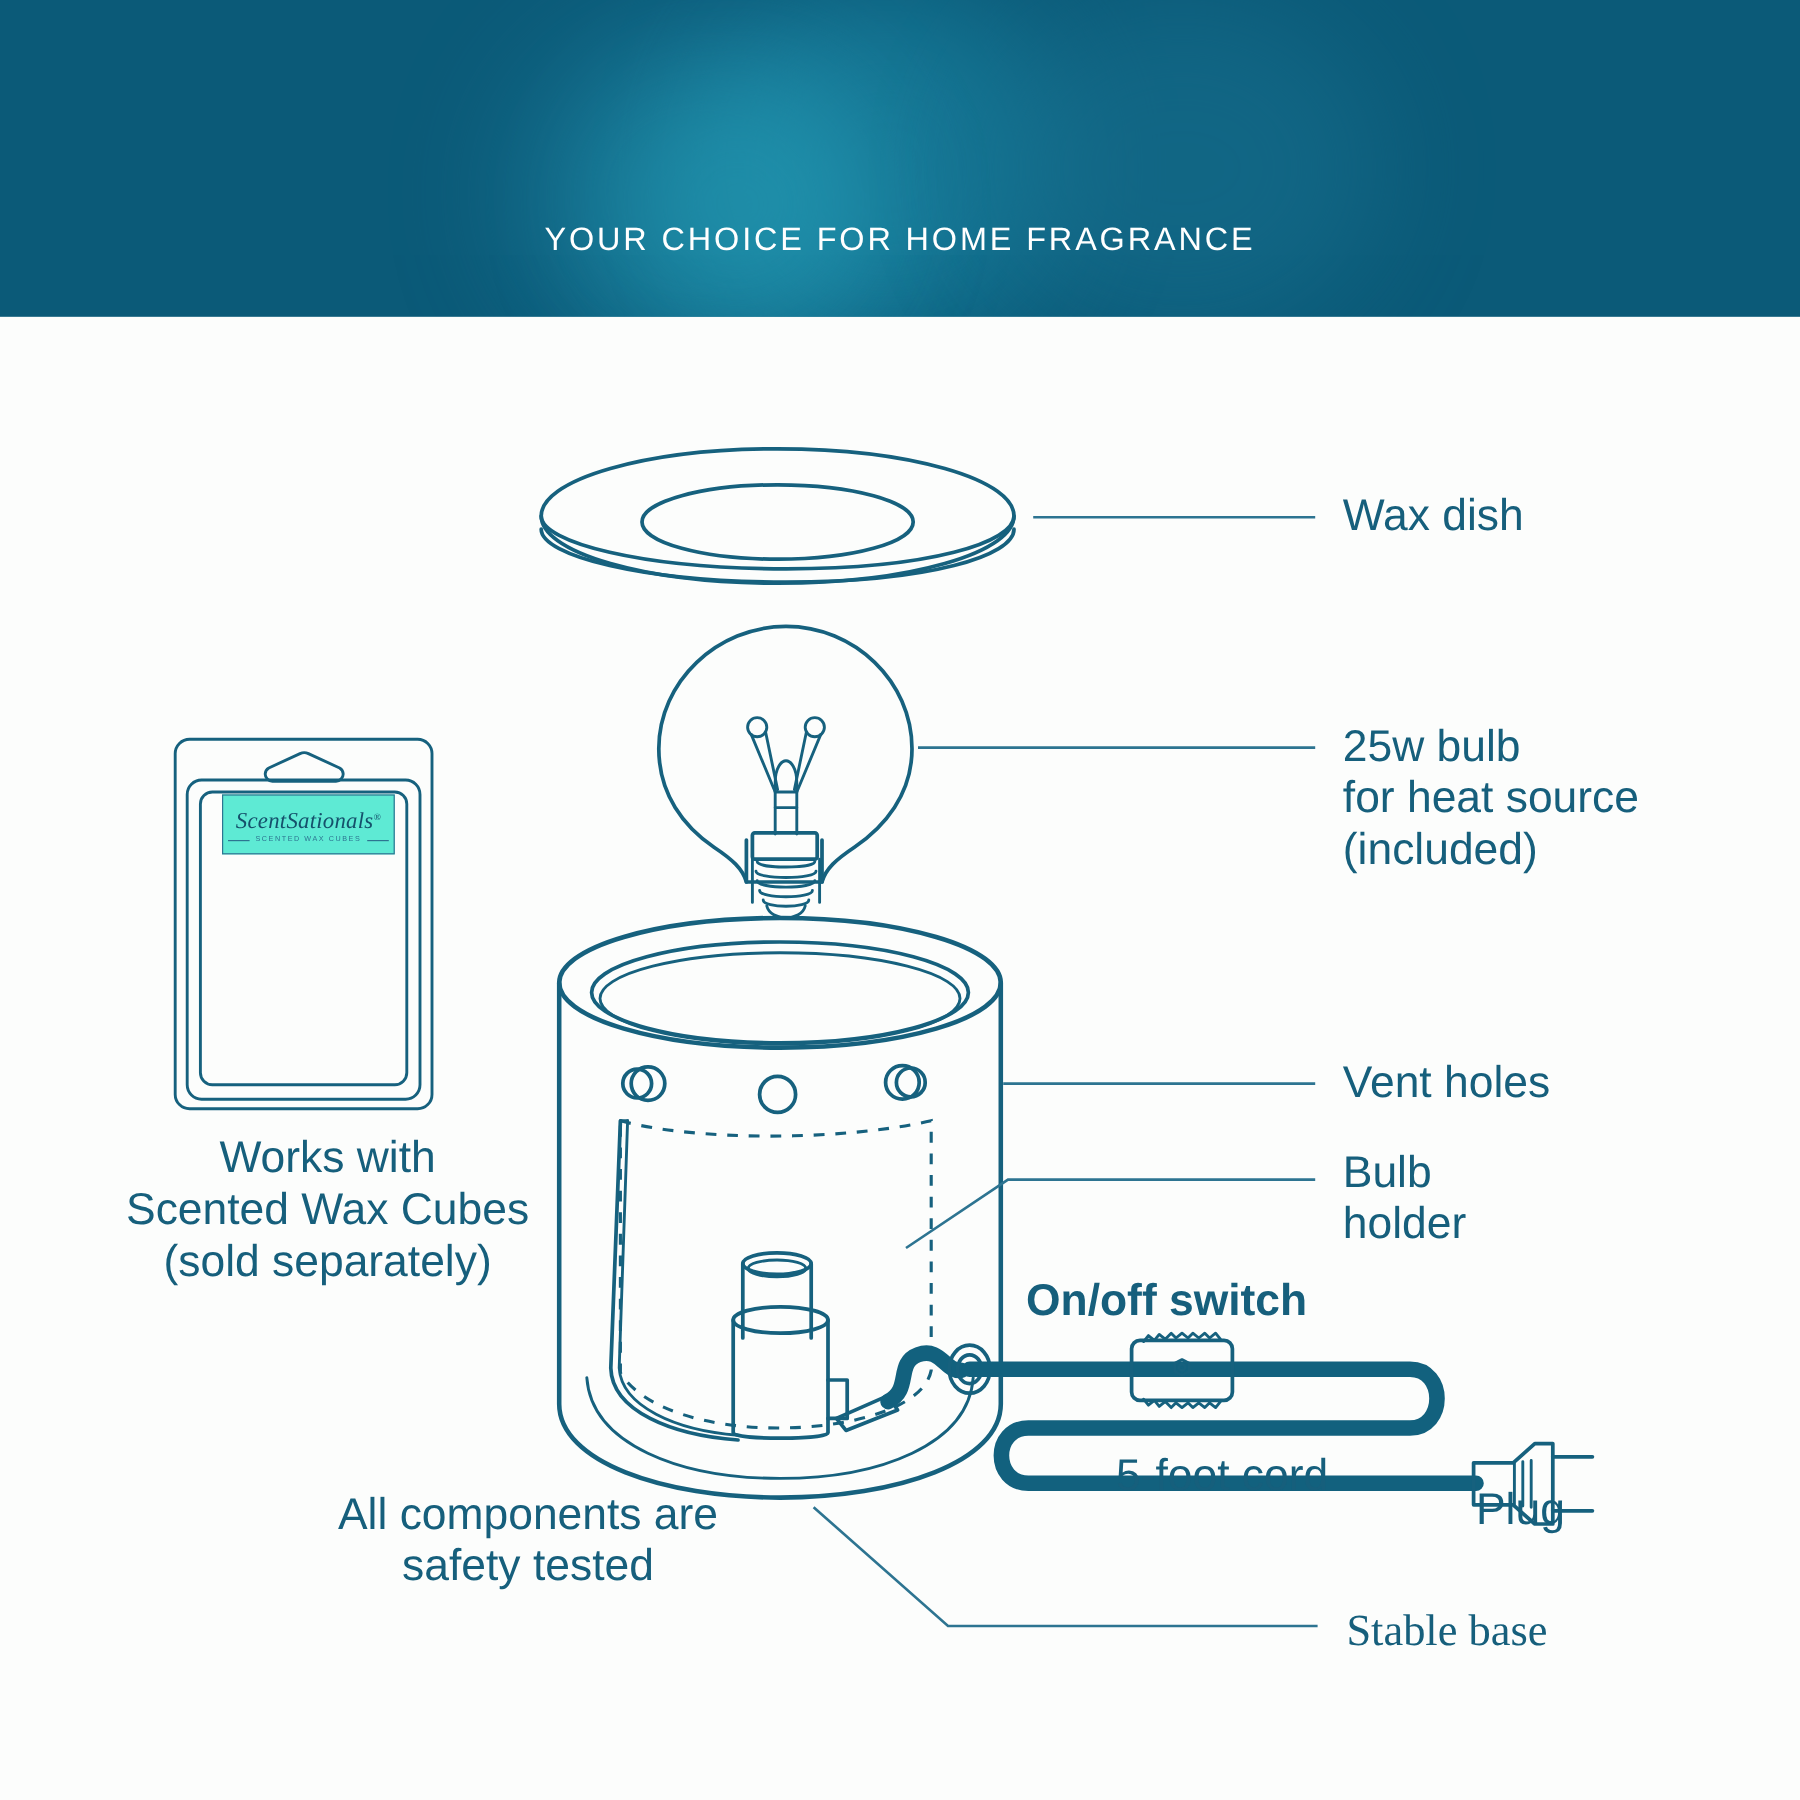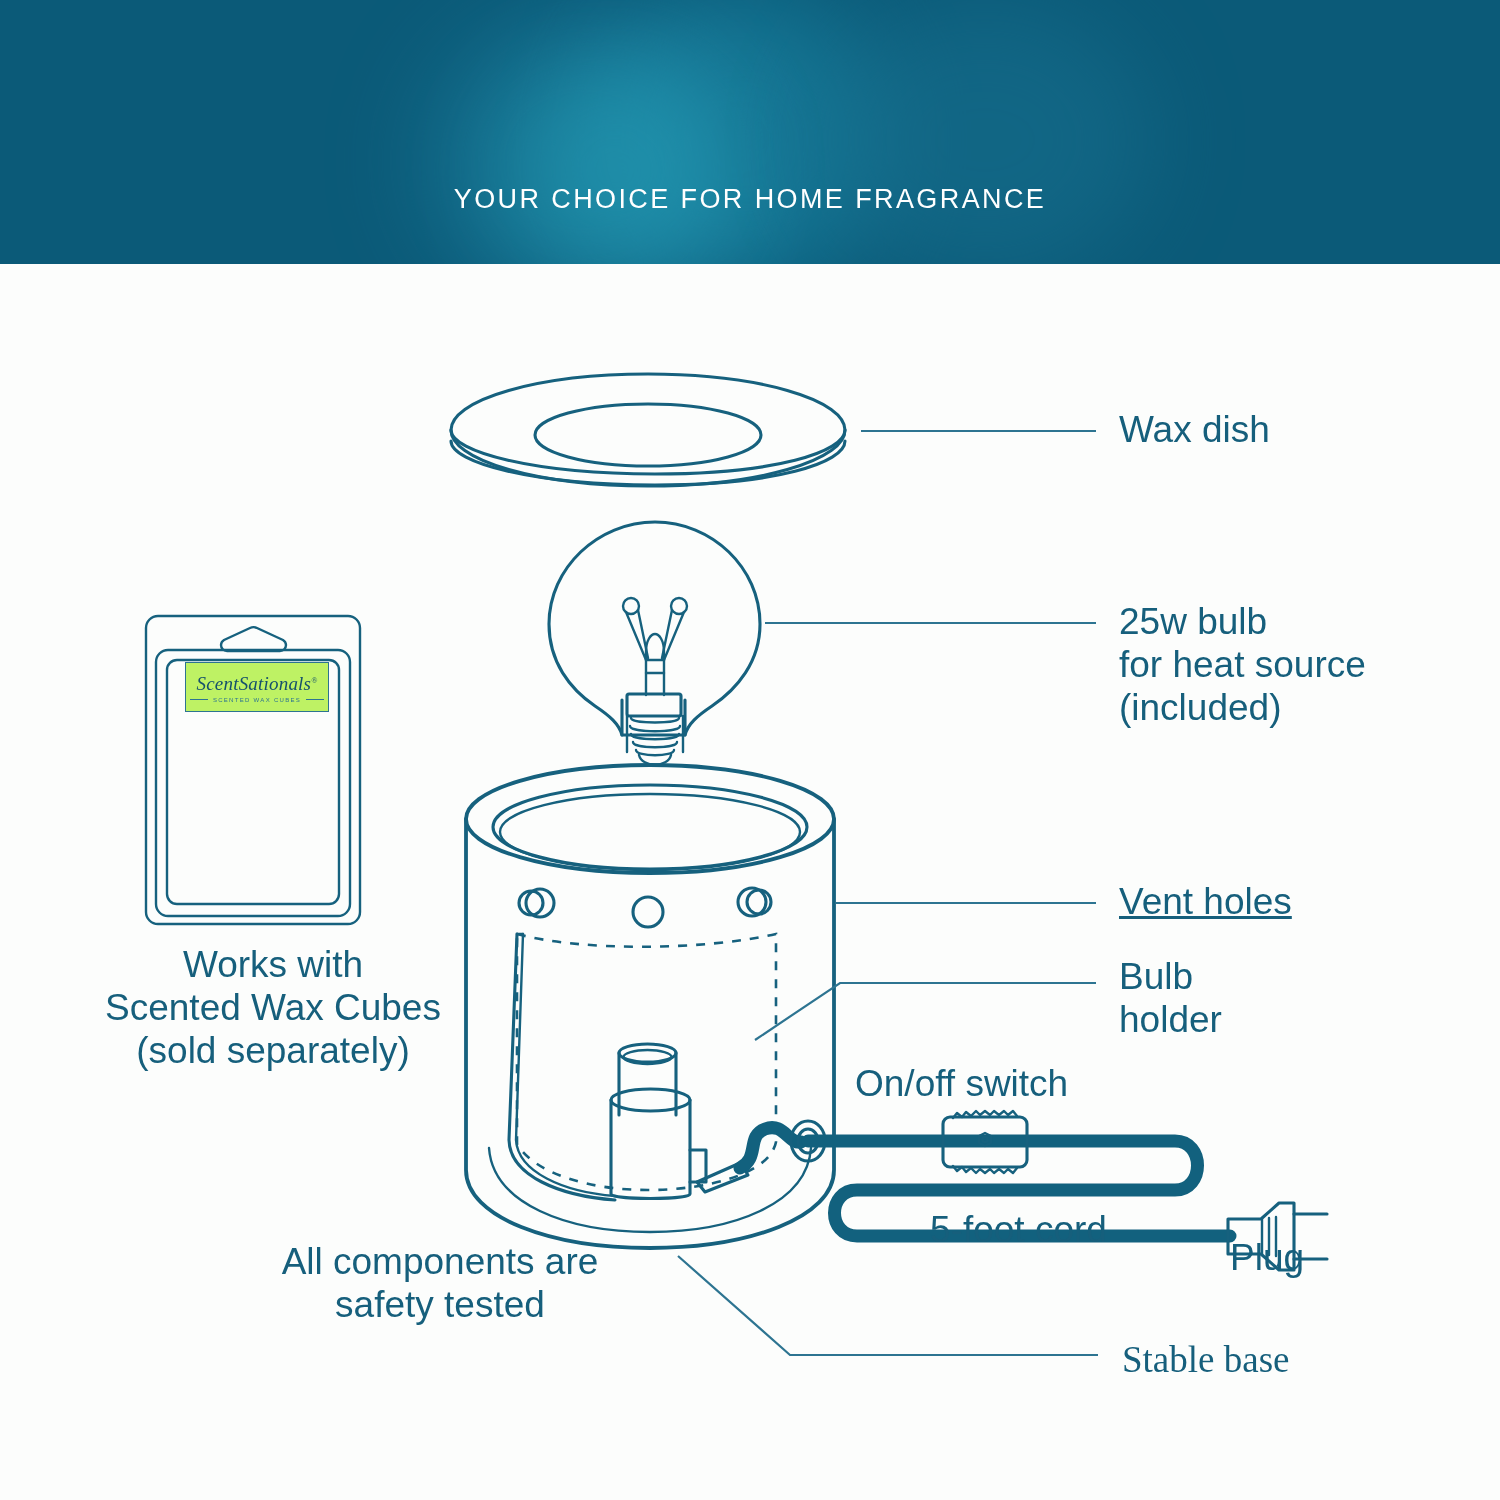--- a/index.html
+++ b/index.html
@@ -42,23 +42,23 @@
   .section-title{
     left:0;top:295px;width:1500px;text-align:center;
     font-size:35px;letter-spacing:.6px;color:#17627f;font-weight:400;
   }
   .lbl{font-size:37px;line-height:43px;color:#165f7c;font-weight:400;}
   .lbl-center{text-align:center;}
 
   
   #lbl-wax-dish{left:1119px;top:408px;}
   #lbl-bulb{left:1119px;top:600px;}
-  #lbl-vent{left:1119px;top:880px;text-decoration:underline;}
+  #lbl-vent{left:1119px;top:880px;}
   #lbl-bulbholder{left:1119px;top:955px;}
-  #lbl-switch{left:855px;top:1062px;}
+  #lbl-switch{left:855px;top:1062px;font-weight:bold;}
   #lbl-cord{left:930px;top:1208px;}
   #lbl-plug{left:1230px;top:1236px;}
   #lbl-stable{left:1122px;top:1338px;font-family:Liberation Serif, serif;}
   #lbl-works{left:58px;top:943px;width:430px;}
   #lbl-safety{left:240px;top:1240px;width:400px;}
 
   svg{position:absolute;left:0;top:0;}
   .art{
     fill:none;
     stroke:#16617e;
@@ -67,21 +67,21 @@
   }
   .thin{stroke-width:2.4;}
   .med{stroke-width:3.1;}
   .thick{stroke-width:3.8;}
   .leader{stroke:#2d7491;stroke-width:2.2;fill:none;}
   .dash{stroke:#16617e;stroke-width:2.6;fill:none;stroke-dasharray:9 9;}
   .cord{stroke:#12617e;stroke-width:13;fill:none;stroke-linecap:round;stroke-linejoin:round;}
 
   .pkg-logo-box{
     position:absolute;left:185px;top:662px;width:142px;height:48px;
-    border:1.6px solid #2d7491;background:#bef264;
+    border:1.6px solid #2d7491;background:#5eead4;
     display:flex;flex-direction:column;align-items:center;justify-content:center;
   }
   .pkg-logo-name{
     font-family:"Liberation Serif", serif;
     font-style:italic;
     font-size:19px;
     color:#15506b;
     letter-spacing:.2px;
     line-height:19px;
   }

